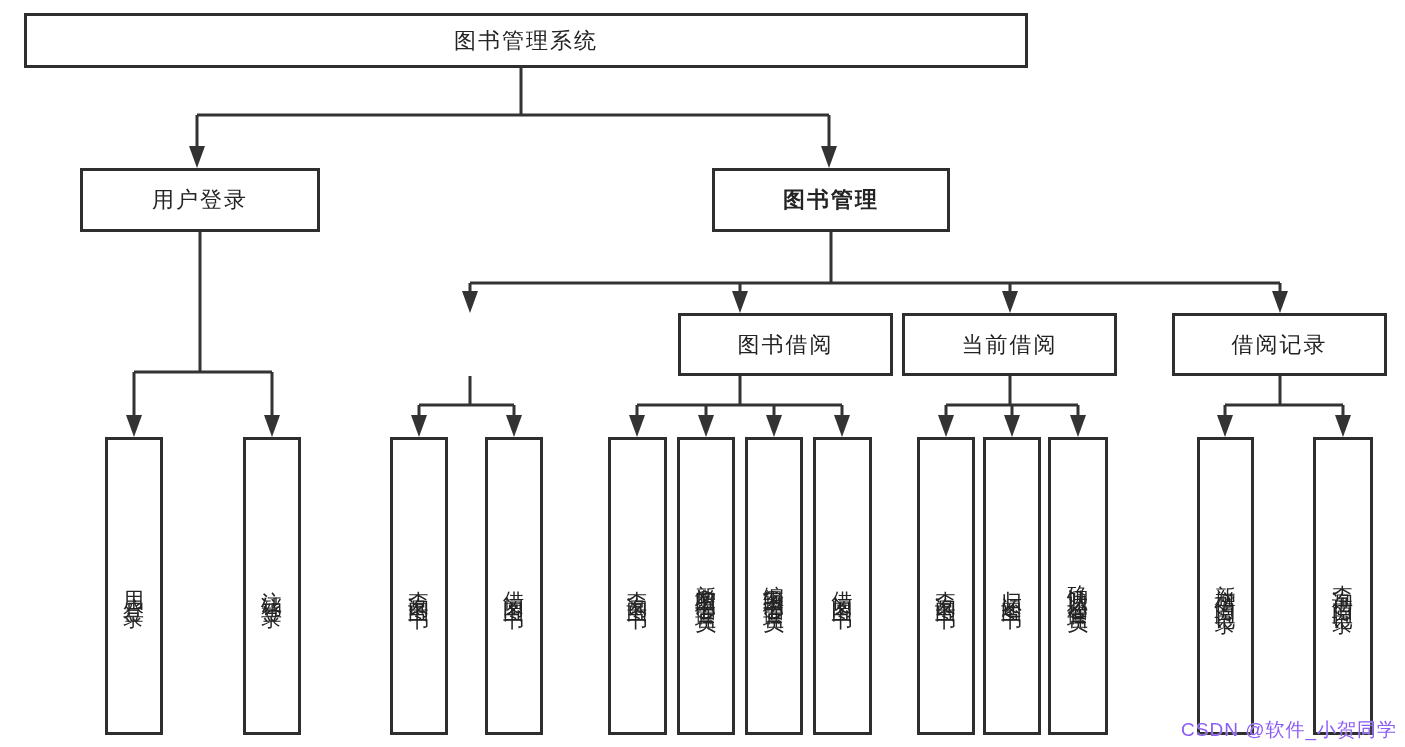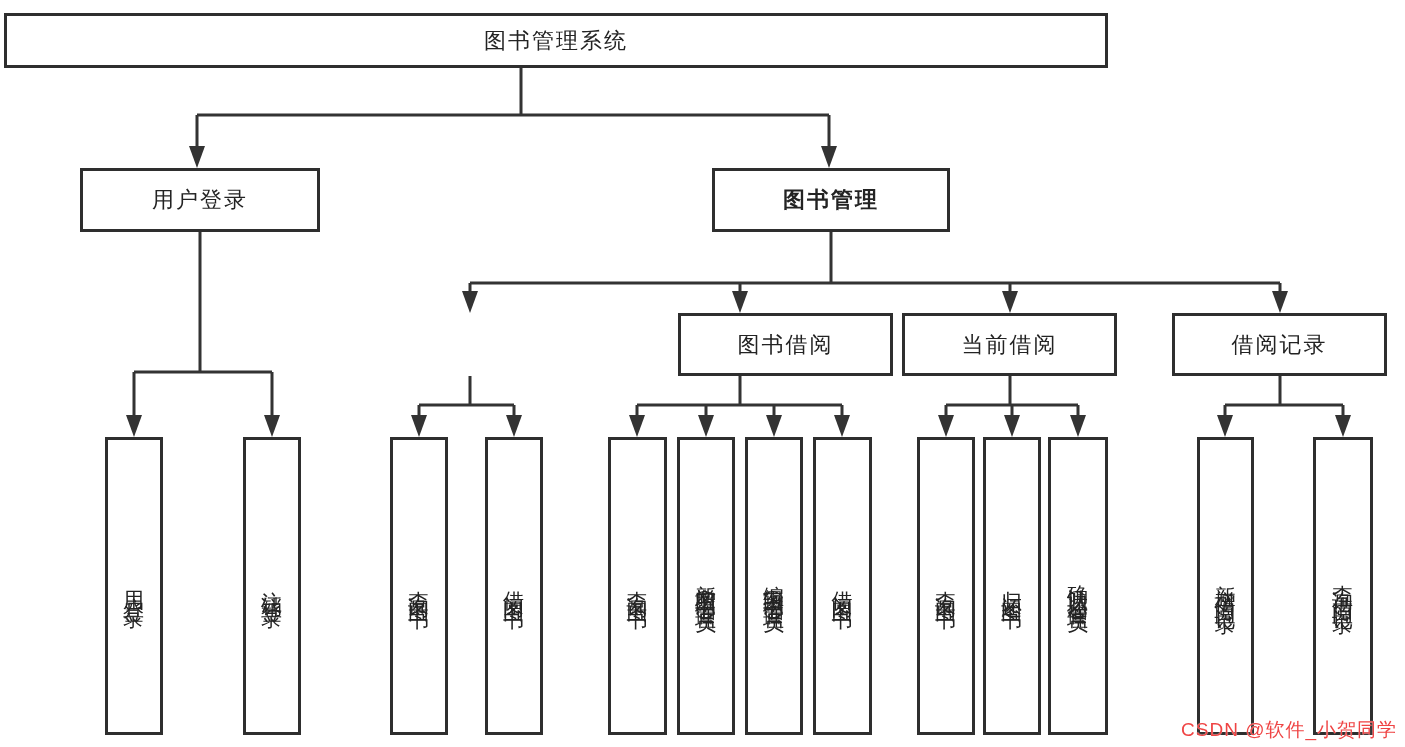--- a/index.html
+++ b/index.html
@@ -27,21 +27,21 @@
     letter-spacing:6px;
     line-height:1.1;
     color:#232323;
     white-space:nowrap;
   }
   .v-label.dense { letter-spacing:4px; }
   .watermark {
     position:absolute;
     right:8px; bottom:4px;
     font-size:19px;
-    color:#ef4444;
+    color:#8b5cf6;
     letter-spacing:1px;
     white-space:nowrap;
     text-shadow:0 0 1px #ffffff;
   }
 </style>
 </head>
 <body>
 
 <div class="stage">
 
@@ -81,21 +81,21 @@
       <polygon points="766,415 782,415 774,437"></polygon>
       <polygon points="834,415 850,415 842,437"></polygon>
       <polygon points="938,415 954,415 946,437"></polygon>
       <polygon points="1004,415 1020,415 1012,437"></polygon>
       <polygon points="1070,415 1086,415 1078,437"></polygon>
       <polygon points="1217,415 1233,415 1225,437"></polygon>
       <polygon points="1335,415 1351,415 1343,437"></polygon>
     </g>
   </svg>
 
-  <div class="node" style="left:4px; top:13px; width:1104px; height:55px;">
+  <div class="node" style="left:24px; top:13px; width:1004px; height:55px;">
     <span class="h-label">图书管理系统</span>
   </div>
 
   <div class="node" style="left:80px; top:168px; width:240px; height:64px;">
     <span class="h-label">用户登录</span>
   </div>
   <div class="node" style="left:712px; top:168px; width:238px; height:64px;font-weight:bold;">
     <span class="h-label">图书管理</span>
   </div>
 

